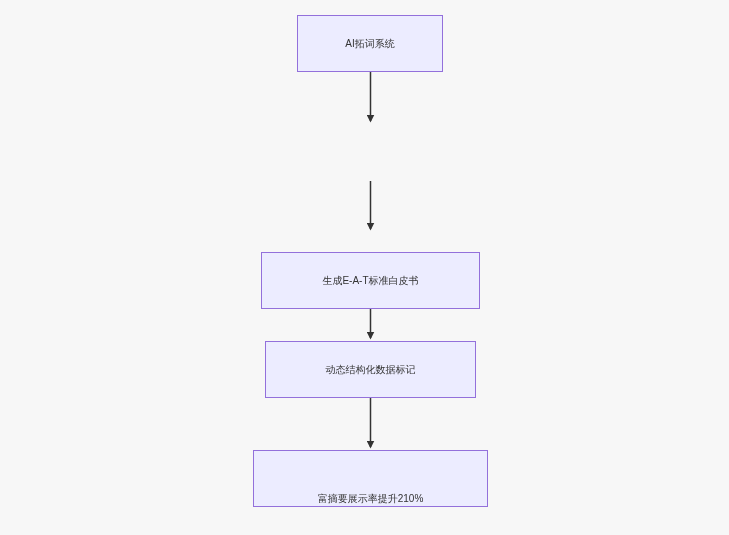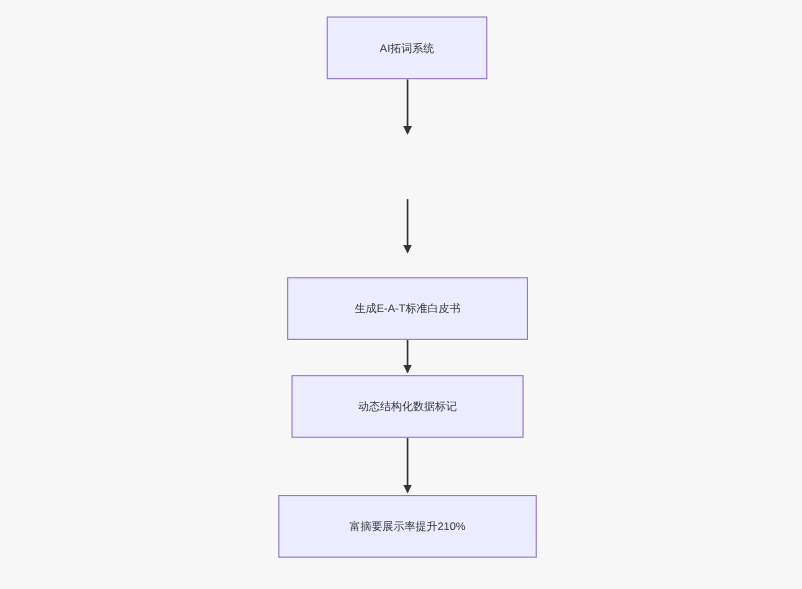--- a/index.html
+++ b/index.html
@@ -31,21 +31,21 @@
     color:var(--text);
     font-size:10px;
     height:57px;
     text-align:center;
     white-space:nowrap;
   }
   .node-1{left:297px;top:15px;width:146px;}
   .node-2{left:273px;top:124px;width:196px;}
   .node-3{left:261px;top:232px;width:219px;margin-top:20px;}
   .node-4{left:265px;top:341px;width:211px;}
-  .node-5{left:253px;top:450px;width:235px;}
+  .node-5{left:253px;top:450px;width:235px;align-items:flex-end;}
   .edges{
     position:absolute;
     left:0;top:0;
     width:729px;height:535px;
     pointer-events:none;
   }
   .edge-line{
     stroke:var(--arrow);
     stroke-width:1.5;
     fill:none;

